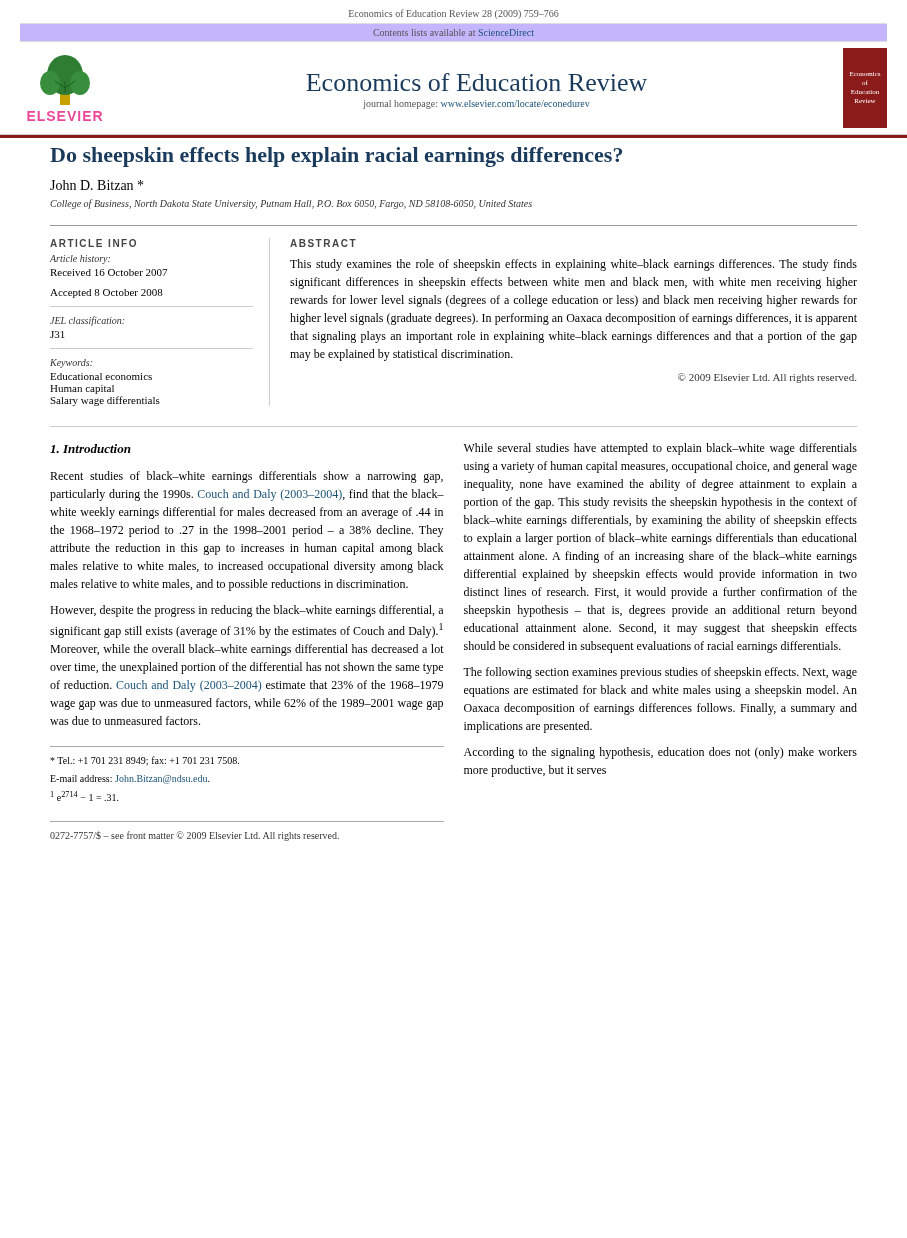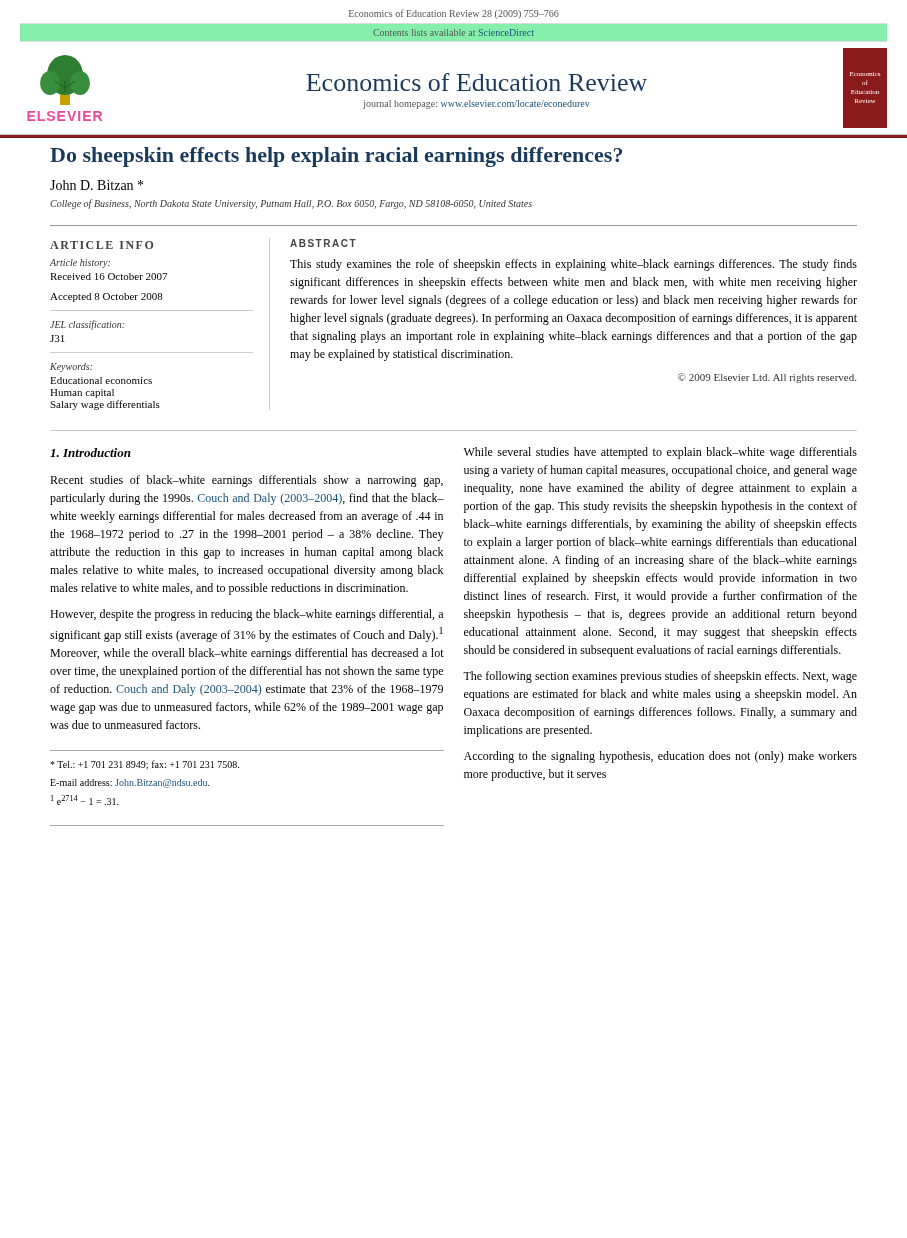--- a/index.html
+++ b/index.html
@@ -17,21 +17,21 @@
       text-align: center;
       padding: 8px 20px 0;
       border-bottom: 1px solid #ccc;
     }
     .journal-top-bar {
       font-size: 10px;
       color: #555;
       margin-bottom: 4px;
     }
     .sciencedirect-bar {
-      background: #86efac;
+      background: #c4b5fd;
       font-size: 10px;
       color: #555;
       padding: 3px;
       border-top: 1px solid #ddd;
       border-bottom: 1px solid #ddd;
     }
     .sciencedirect-bar a { color: #1a5276; text-decoration: none; }
     .header-middle {
       display: flex;
       align-items: center;
@@ -108,24 +108,24 @@
     }
 
     .article-info {
       width: 220px;
       font-size: 11px;
       flex-shrink: 0;
       border-right: 1px solid #ccc;
       padding-right: 16px;
     }
     .info-section-title {
-      font-size: 12px;
+      font-size: 10px;
       letter-spacing: 1.5px;
       font-weight: bold;
-      font-family: Liberation Serif, serif;
+      font-family: Liberation Sans, sans-serif;
       color: #444;
       margin-bottom: 4px;
       text-transform: uppercase;
     }
     .info-label {
       font-size: 10px;
       font-style: italic;
       margin-bottom: 2px;
       color: #333;
     }
@@ -345,20 +345,21 @@
         </div>
         <div class="footnote-item">
           E-mail address: <a href="#" class="link-text">John.Bitzan@ndsu.edu</a>.
         </div>
         <div class="footnote-item">
           <sup>1</sup> e<sup>2714</sup> − 1 = .31.
         </div>
       </div>
 
       <div class="article-footer">
+        <div>0272-7757/$ – see front matter © 2009 Elsevier Ltd. All rights reserved.</div>
       </div>
     </div>
 
     <div class="col-right">
       <p class="body-text">
         While several studies have attempted to explain black–white wage differentials using a variety of human capital measures, occupational choice, and general wage inequality, none have examined the ability of degree attainment to explain a portion of the gap. This study revisits the sheepskin hypothesis in the context of black–white earnings differentials, by examining the ability of sheepskin effects to explain a larger portion of black–white earnings differentials than educational attainment alone. A finding of an increasing share of the black–white earnings differential explained by sheepskin effects would provide information in two distinct lines of research. First, it would provide a further confirmation of the sheepskin hypothesis – that is, degrees provide an additional return beyond educational attainment alone. Second, it may suggest that sheepskin effects should be considered in subsequent evaluations of racial earnings differentials.
       </p>
 
       <p class="body-text">
         The following section examines previous studies of sheepskin effects. Next, wage equations are estimated for black and white males using a sheepskin model. An Oaxaca decomposition of earnings differences follows. Finally, a summary and implications are presented.

